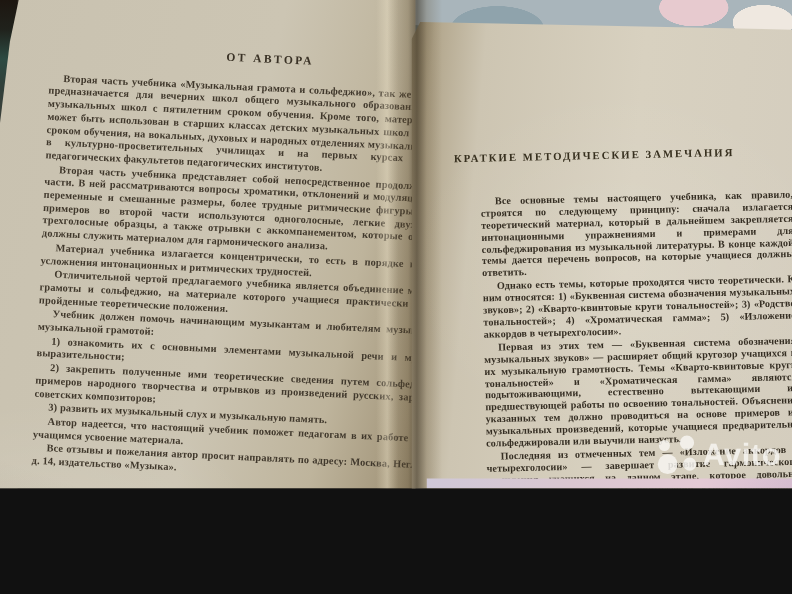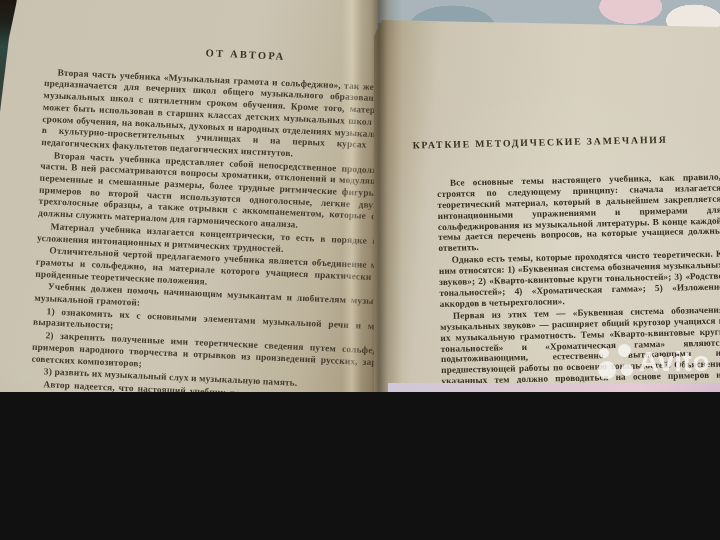--- a/index.html
+++ b/index.html
@@ -1,17 +1,17 @@
 <!DOCTYPE html>
 <html><head>
 <meta charset="utf-8">
 <style>
   html,body{margin:0;padding:0;background:#111;}
   .photo{
-    position:relative;width:720px;height:392px;overflow:hidden;
+    position:relative;width:720px;height:444px;overflow:hidden;
     background:#3a342c;
     font-family:"Liberation Serif","DejaVu Serif",serif;
   }
   
   .left-edge{
     position:absolute;left:0;top:0;width:16px;height:100%;
     background:linear-gradient(180deg,#1d1610 0%,#20221c 6%,#2c4a42 12%,#31403a 18%,#44403a 30%,#5a554e 50%,#6d6760 75%,#7d776f 100%);
   }
   
   .fabric{

